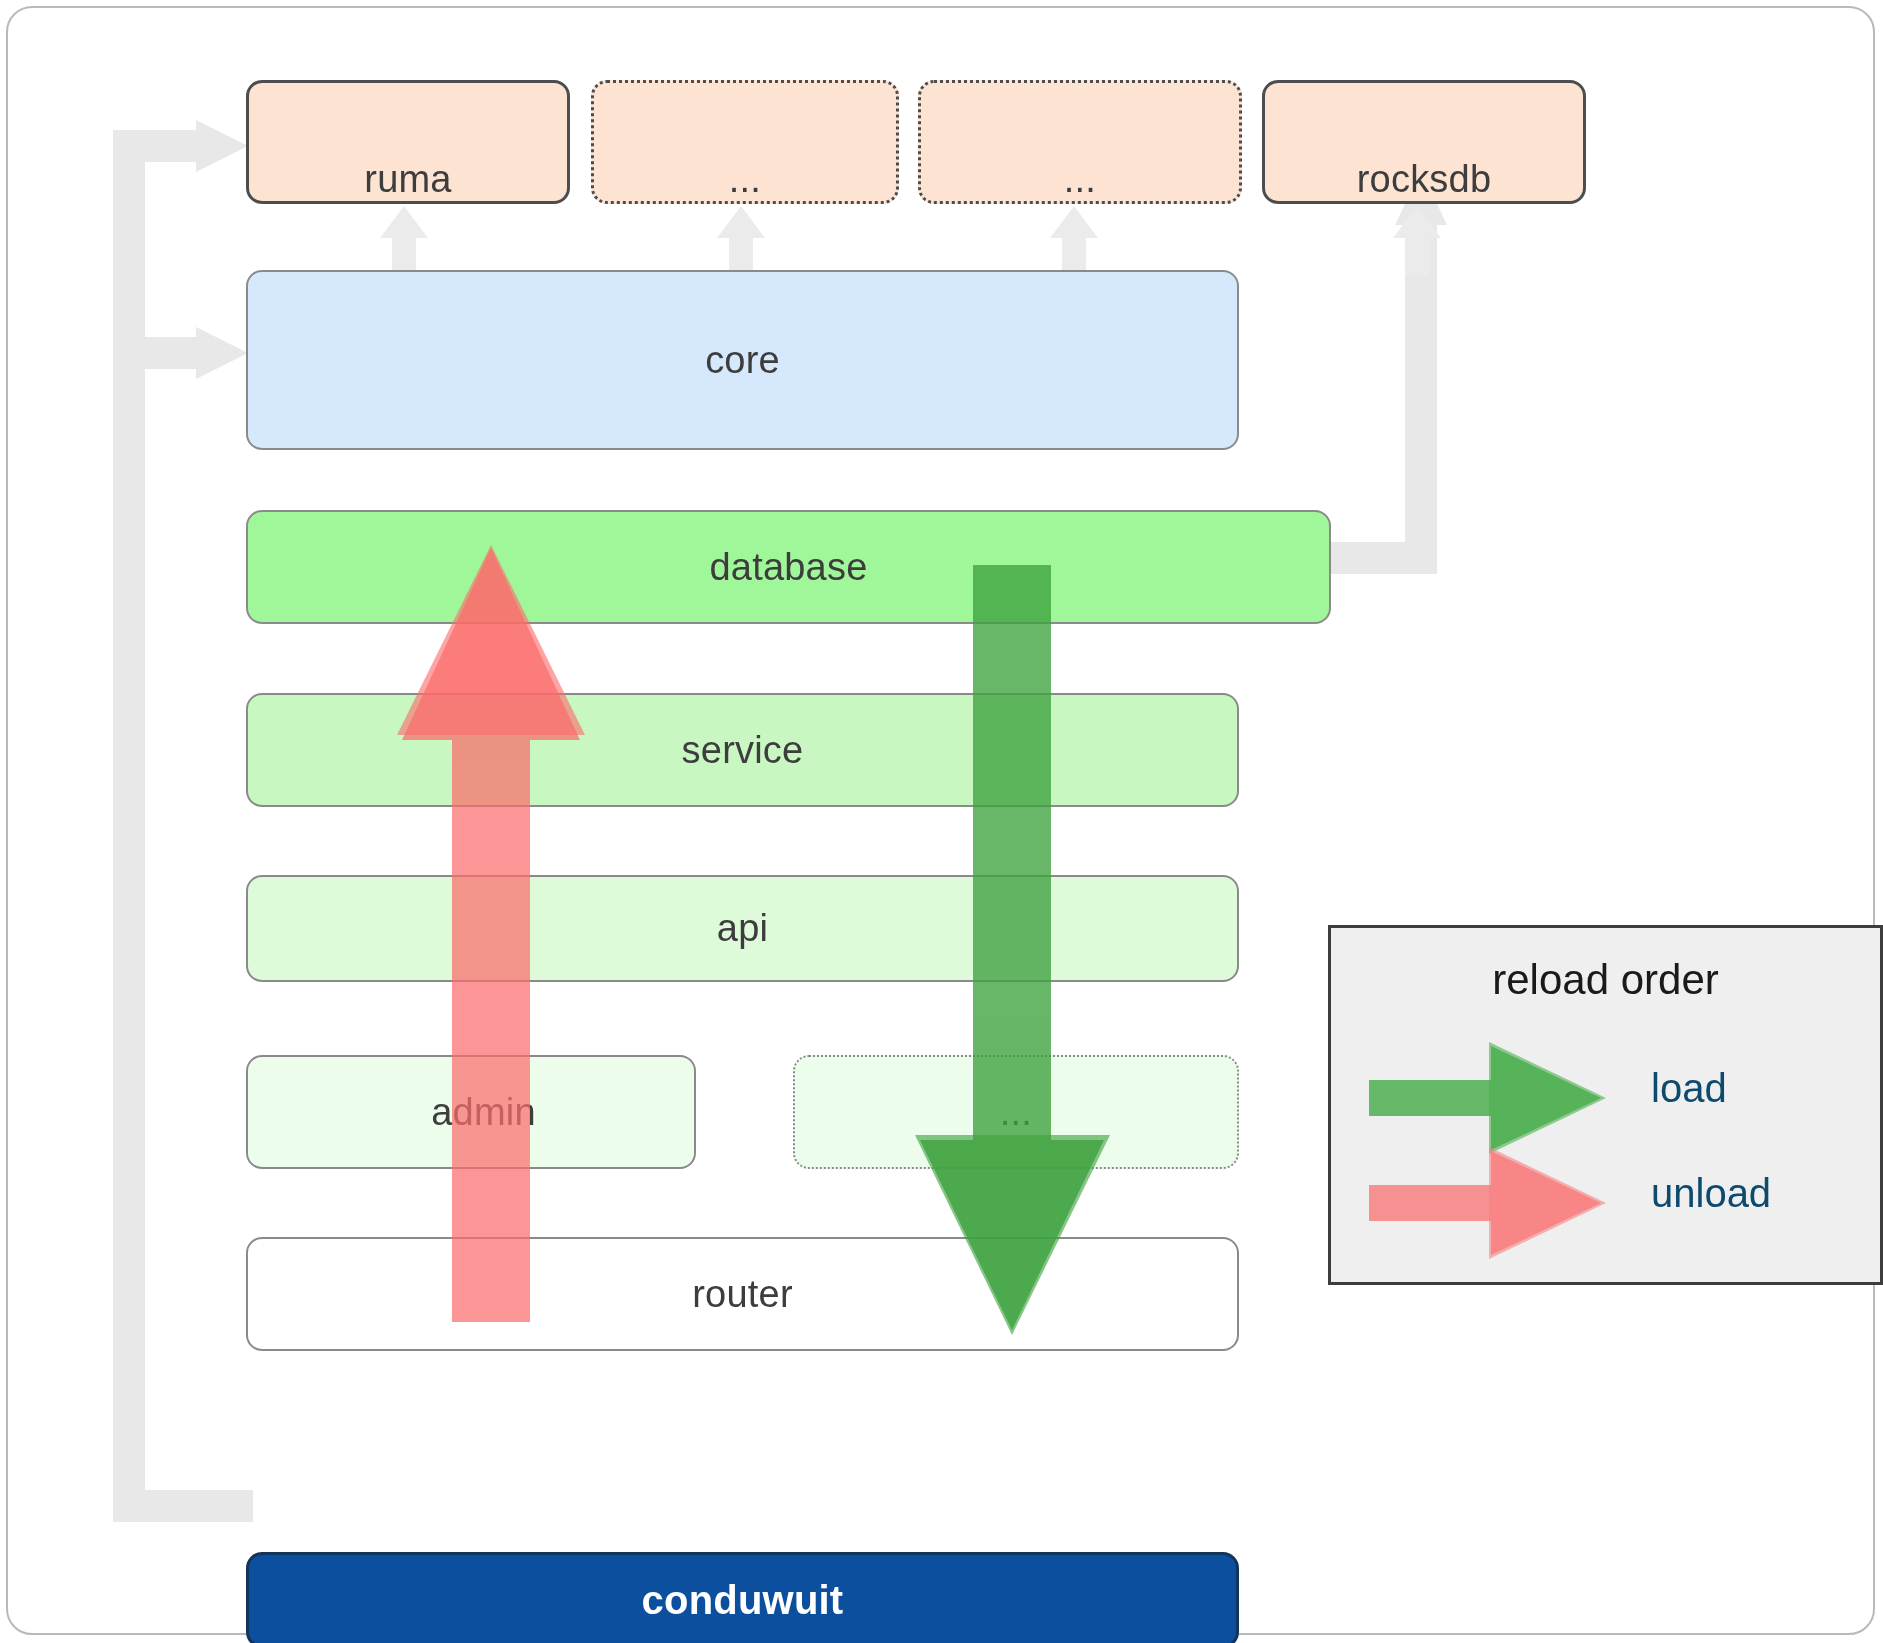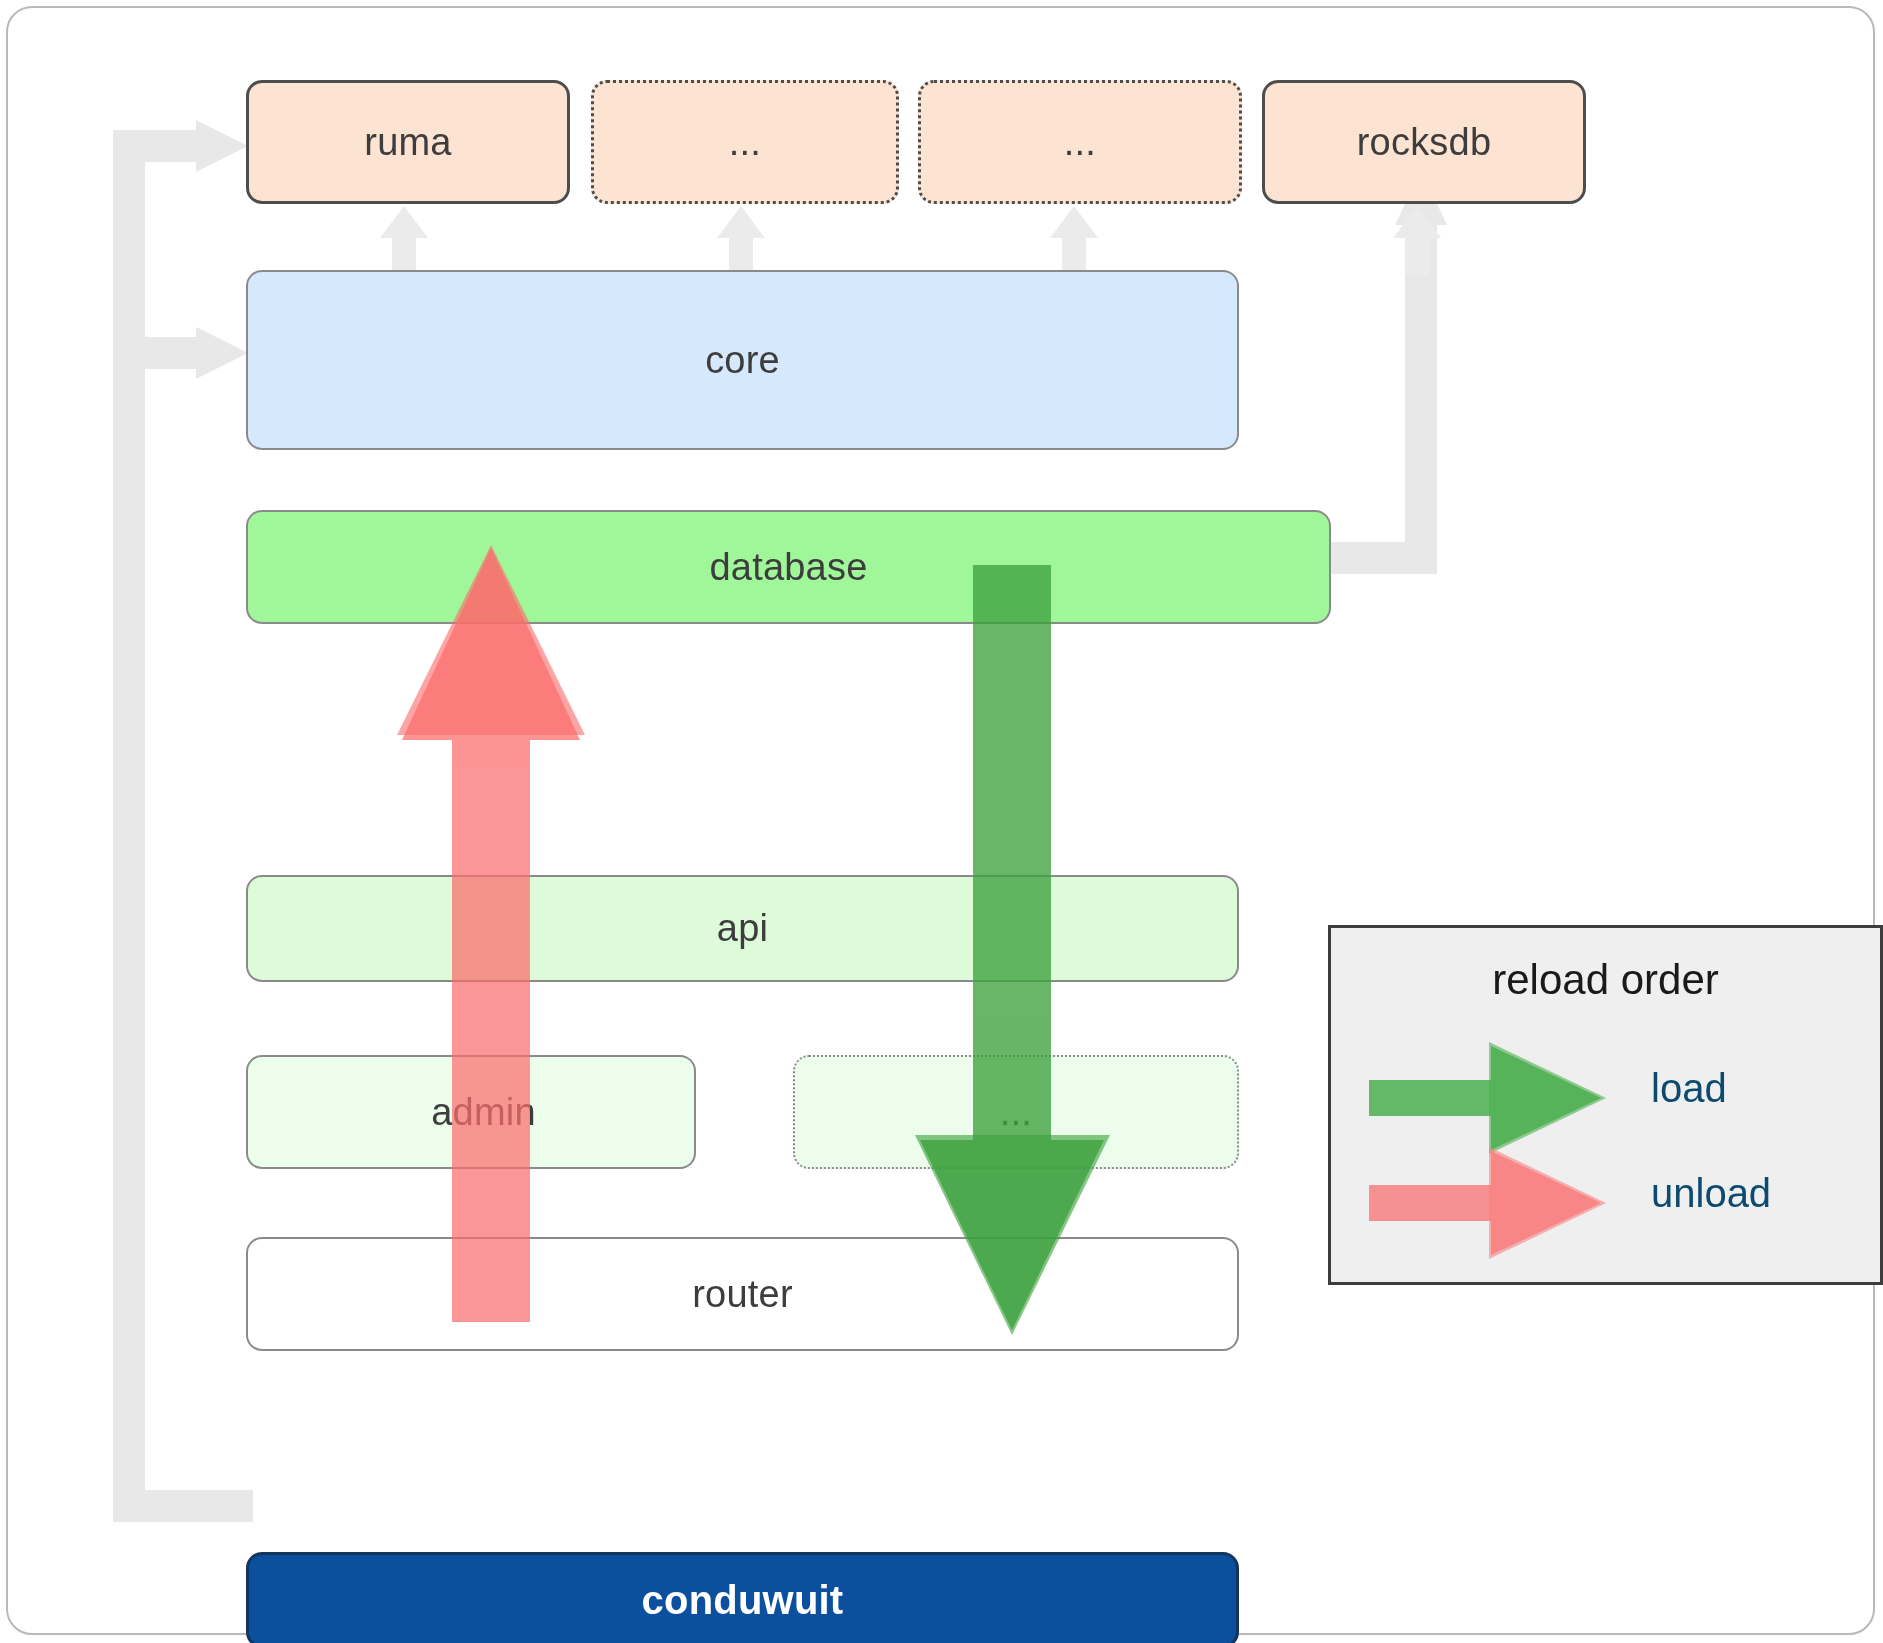--- a/index.html
+++ b/index.html
@@ -37,20 +37,21 @@
     border-radius: 14px;
     font-size: 38px;
     color: #3d3d3d;
     letter-spacing: .2px;
     z-index: 5;
   }
   .node.dep {
     background: #fce3d2;
     border: 3px solid #4d4d4d;
     border-radius: 16px;
+    align-items: flex-end;
   }
   .node.dep.dotted {
     border: 3px dotted #4d4d4d;
   }
   .node.core {
     background: #d6e8fb;
     border: 2px solid #8a8a8a;
     border-radius: 16px;
   }
   .node.layer {
@@ -183,20 +184,23 @@
   </div>
 
   <div class="node dep" style="left:1262px; top:80px; width:324px; height:124px;">
     <span class="glabel">rocksdb</span>
   </div>
 
   <div class="node layer" style="left:246px; top:510px; width:1085px; height:114px; background:#a0f79a;">
     <span class="glabel">database</span>
   </div>
 
+  <div class="node layer" style="left:246px; top:693px; width:993px; height:114px; background:#c8f7c2;">
+    <span class="glabel">service</span>
+  </div>
 
   <div class="node layer" style="left:246px; top:875px; width:993px; height:107px; background:#ddfbd9;">
     <span class="glabel">api</span>
   </div>
 
   <div class="node layer" style="left:246px; top:1055px; width:450px; height:114px; background:#edfdeb;padding-left:25px;">
     <span class="glabel">admin</span>
   </div>
 
   <div class="node layer dotted" style="left:793px; top:1055px; width:446px; height:114px; background:#edfdeb;">

